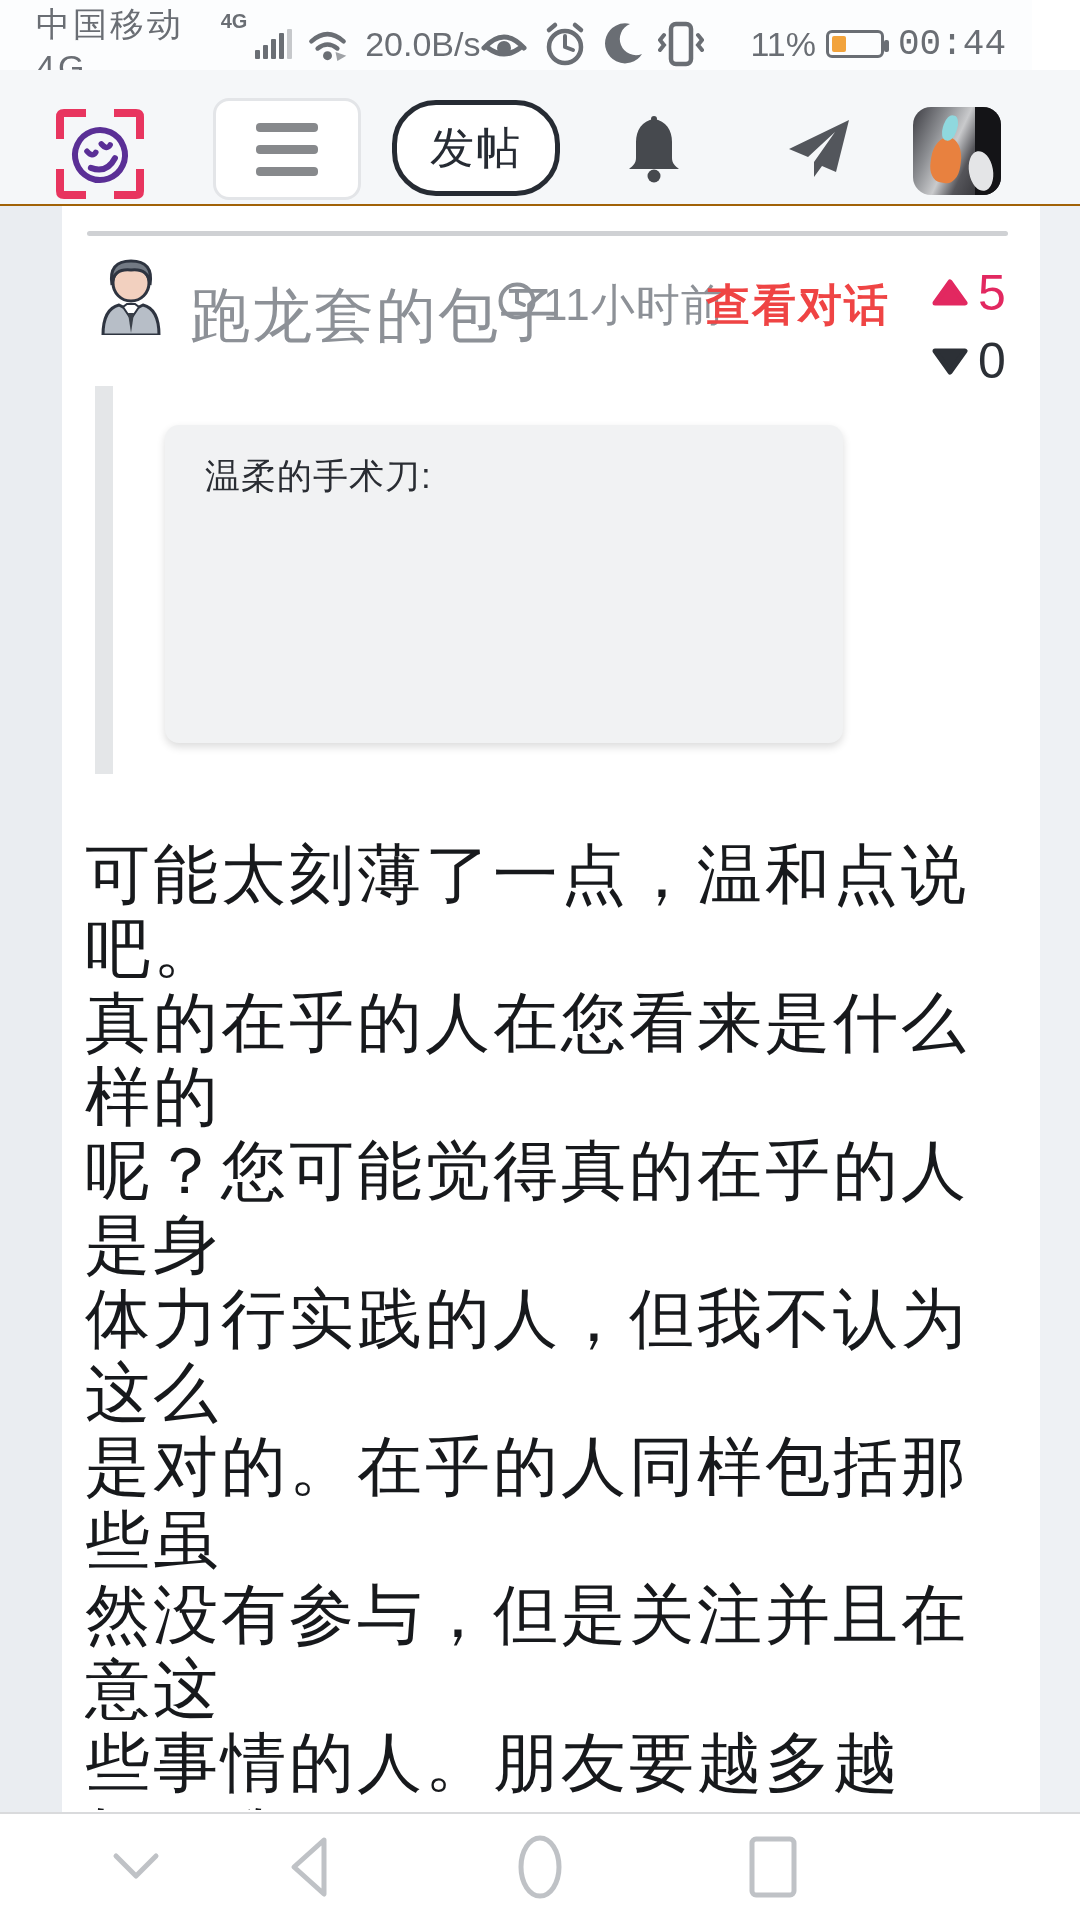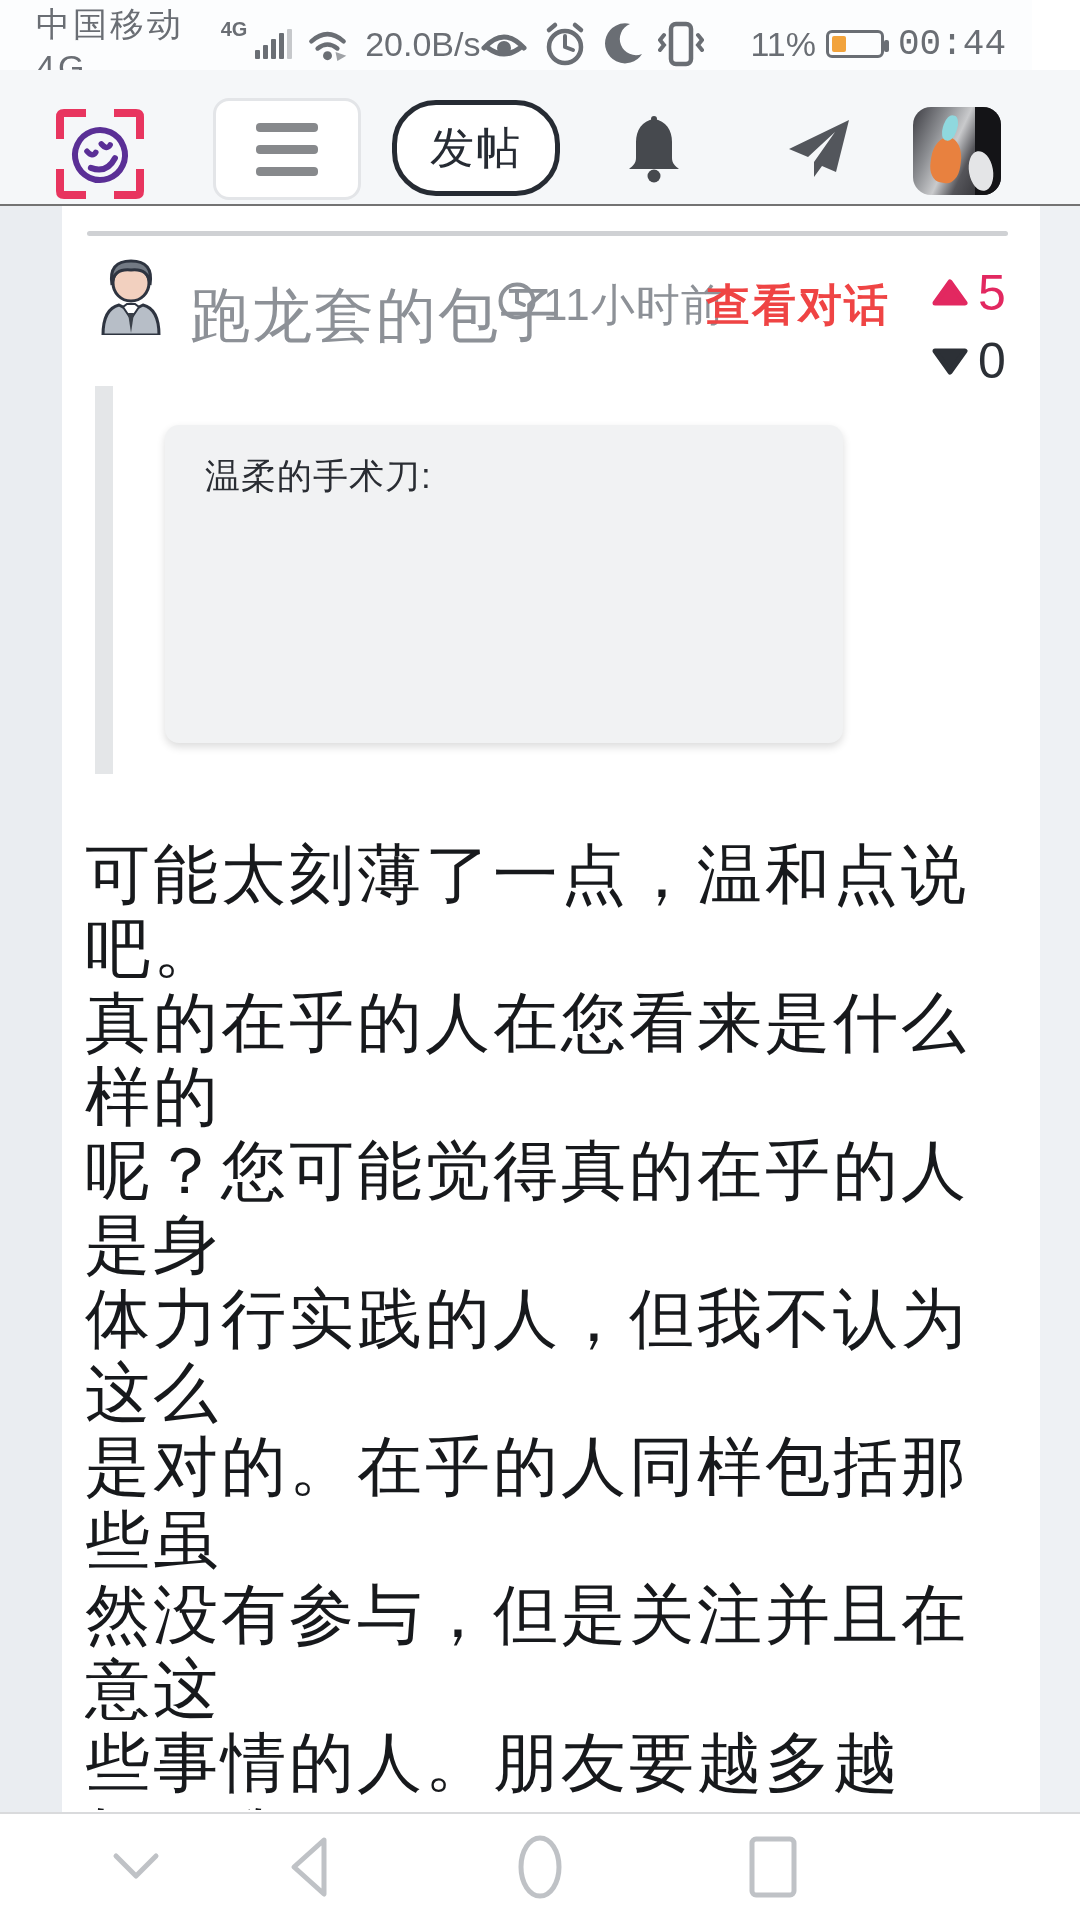--- a/index.html
+++ b/index.html
@@ -12,33 +12,33 @@
   }
   
   .status-bar{
     position:absolute;left:0;top:0;width:1032px;height:70px;
     background:#fcfdfe;display:flex;align-items:center;
     justify-content:space-between;padding:18px 26px 0 36px;
     color:#6a6e74;font-size:34px;
   }
   .sb-group{display:flex;align-items:center;gap:14px;}
   .sb-carrier{letter-spacing:3px;}
-  .sb-sup{font-size:20px;font-weight:bold;align-self:flex-start;margin:16px 0 0 -8px;}
+  .sb-sup{font-size:20px;font-weight:bold;align-self:flex-start;margin:8px 0 0 -8px;}
   .sig-bars{display:flex;align-items:flex-end;gap:3px;height:30px;margin-left:-6px;}
   .sig-bars i{display:block;width:5px;background:#6a6e74;border-radius:1px;}
   .sig-bars i.lt{background:#c6c8cb;}
   .sb-time{font-size:36px;font-family:Liberation Mono, monospace;}
   .sb-batt{position:relative;width:58px;height:28px;border:3px solid #6a6e74;border-radius:6px;}
   .sb-batt .fill{position:absolute;left:3px;top:3px;bottom:3px;width:14px;background:#f2a33c;border-radius:2px;}
   .sb-batt .tip{position:absolute;right:-8px;top:7px;width:5px;height:12px;background:#6a6e74;border-radius:2px;}
   .sb-pct{margin-right:-4px;margin-left:32px;}
   
   .app-header{
     position:absolute;left:0;top:70px;width:1080px;height:136px;
-    background:#f5f7f9;border-bottom:2px solid #737373;
+    background:#f5f7f9;border-bottom:2px solid #a16207;
   }
   .logo{position:absolute;left:56px;top:39px;width:88px;height:90px;}
   .menu-btn{
     position:absolute;left:213px;top:28px;width:148px;height:102px;
     background:#ffffff;border:3px solid #e3e5e8;border-radius:16px;
     display:flex;flex-direction:column;align-items:center;justify-content:center;gap:13px;
   }
   .menu-btn i{display:block;width:62px;height:9px;background:#87898c;border-radius:4px;}
   .post-btn{
     position:absolute;left:392px;top:30px;width:168px;height:96px;

